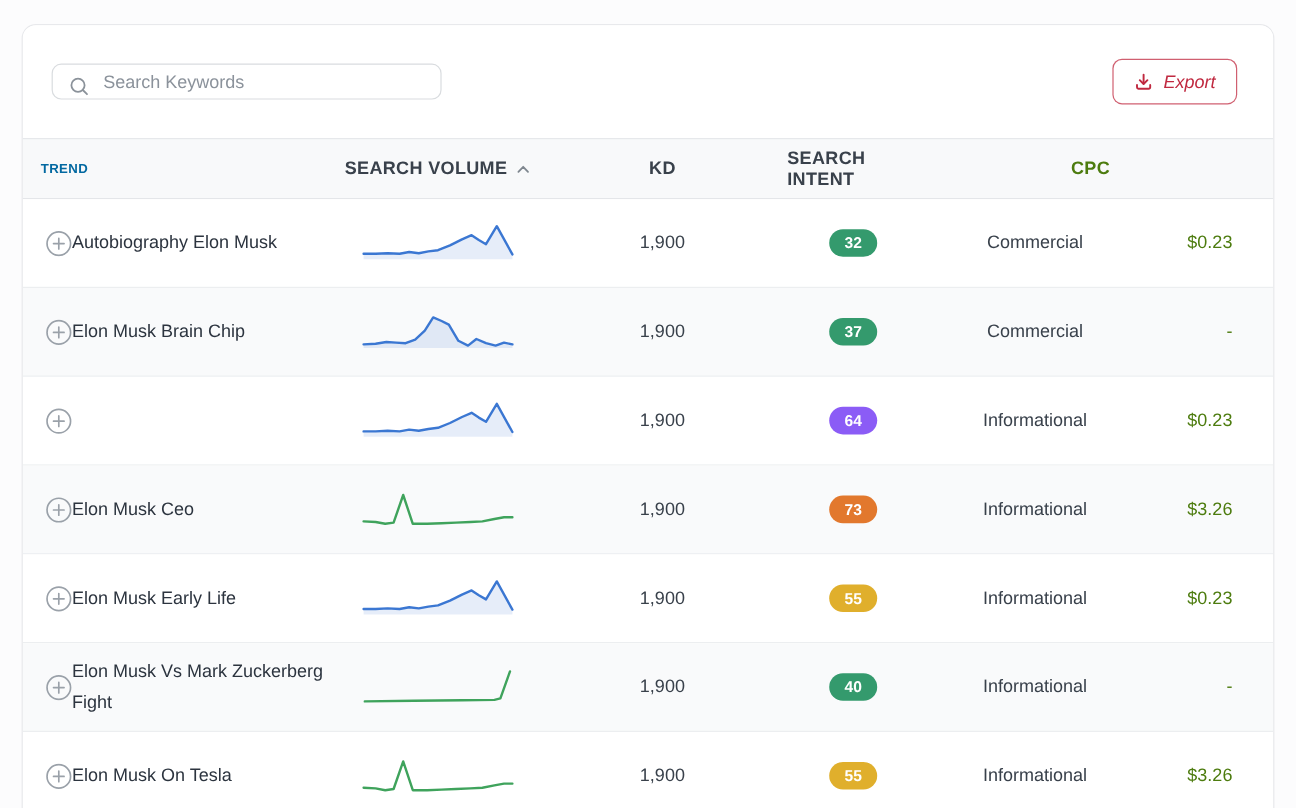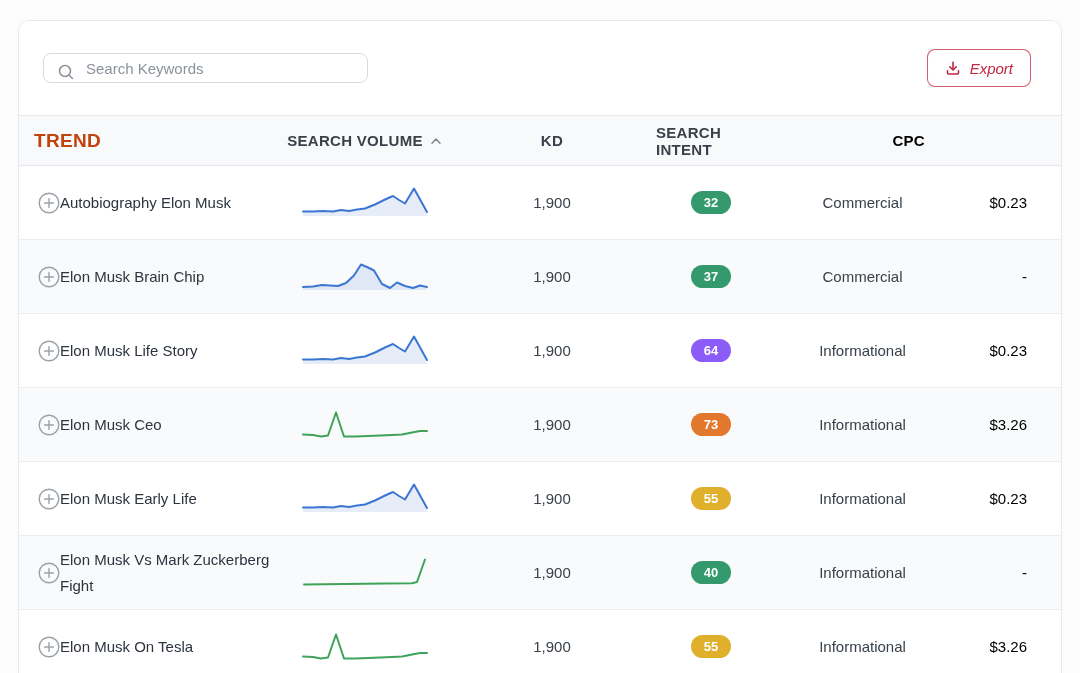--- a/index.html
+++ b/index.html
@@ -16,34 +16,34 @@
              font-family:"Liberation Sans", sans-serif; }
   .search-box input::placeholder { color:#8b929b; }
   .search-icon { position:absolute; left:13px; top:9px; }
   .export-btn { display:flex; align-items:center; gap:9px; height:38px; padding:0 17px;
              background:#fff; border:1px solid rgba(192,41,64,0.75); border-radius:8px;
              color:#c02940; font-size:15px; font-weight:500; cursor:pointer;
              font-family:"Liberation Sans", sans-serif;font-style:italic; }
   
   .thead { display:grid; grid-template-columns:262px 167px 208px 110px 193px 102px;
            height:51px; background:#f8f9fa; border-top:1px solid #e6e8eb; border-bottom:1px solid #e4e6e9; }
-  .th { display:flex; align-items:center; font-size:19px; font-weight:700;
-        color:#c2410c; letter-spacing:0.3px; }
+  .th { display:flex; align-items:center; font-size:11px; font-weight:700;
+        color:#0369a1; letter-spacing:0.3px; }
   .tbody .tr { display:grid; grid-template-columns:262px 167px 208px 110px 193px 102px;
         height:74px; border-bottom:1px solid #eceef0; background:#fff; }
   .tbody .tr:nth-child(even) { background:#f9fafb; }
   .td { display:flex; align-items:center; }
   .col-keyword { justify-content:flex-start; padding-left:19px; padding-right:10px; 
         font-size:15px; color:#2c343f; line-height:1.7; }
   .th.col-keyword { gap:0; }
   .col-trend { justify-content:center; }
   .th.col-trend { justify-content:flex-start; padding-left:15px; }
   .col-volume, .col-kd, .col-intent { justify-content:center; font-size:15px; color:#39414b; }
   .th.col-volume { gap:7px; }
-  .col-cpc { justify-content:flex-end; padding-right:34px; font-size:15px; color:#000000; }
+  .col-cpc { justify-content:flex-end; padding-right:34px; font-size:15px; color:#4d7c0f; }
   .plus-btn { background:none; border:none; padding:0; cursor:pointer; display:flex; flex:0 0 auto; }
   .spark { width:130px; height:40px; }
   .kd-badge { display:inline-block; min-width:40px; padding:4px 12px; border-radius:13px;
         text-align:center; color:#fff; font-size:13px; font-weight:700; }
   .sort-caret { width:12px; height:8px; }
 </style>
 </head>
 <body>
 
 <div class="card">
@@ -150,21 +150,20 @@
     </div>
   </div>
       <div class="tr">
     <div class="td col-keyword">
       <button class="plus-btn">
         <svg width="22" height="22" viewBox="0 0 22 22" fill="none" stroke="#9aa1a9" stroke-width="1.4" stroke-linecap="round">
           <circle cx="11" cy="11" r="9.8"></circle>
               <path d="M11 6.6 V15.4 M6.6 11 H15.4"></path>
         </svg>
       </button>
-      <span>Elon Musk Life Story</span>
     </div>
     <div class="td col-trend">
       <svg class="spark" viewBox="0 0 130 40">
         <path class="spark-fill" stroke="none" d="M3,28.5 L13,28.5 L23,28 L33,28.5 L41,27 L49,28 L57,26.5 L65,25.5 L75,21.5 L85,16.5 L93,13 L99,17 L105,20.5 L114,5.5 L127,29 L127,33 L3,33 Z" fill="rgba(59,119,210,0.13)"></path>
         <path class="spark-line" fill="none" stroke-width="2" stroke-linejoin="round" stroke-linecap="round" d="M3,28.5 L13,28.5 L23,28 L33,28.5 L41,27 L49,28 L57,26.5 L65,25.5 L75,21.5 L85,16.5 L93,13 L99,17 L105,20.5 L114,5.5 L127,29" stroke="#3b77d2"></path>
       </svg>
     </div>
     <div class="td col-volume">
       <span>1,900</span>
     </div>

